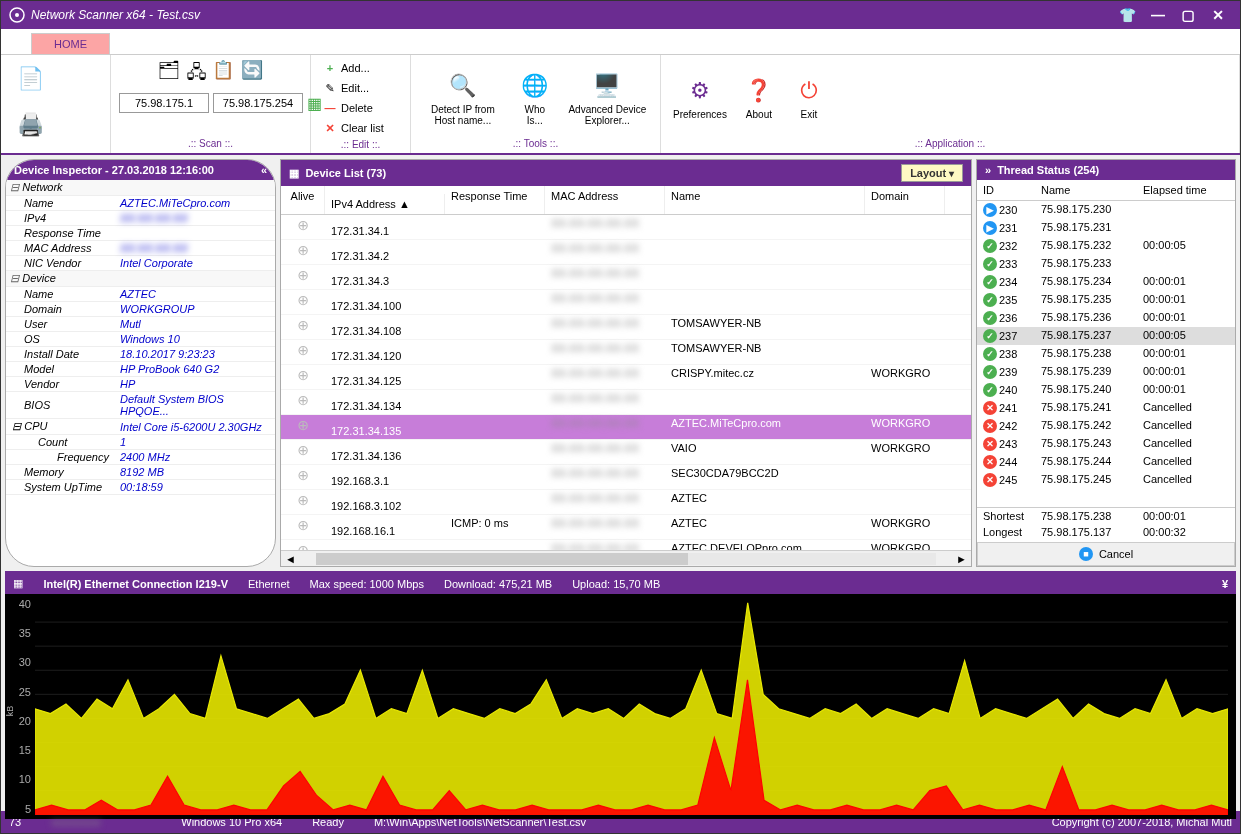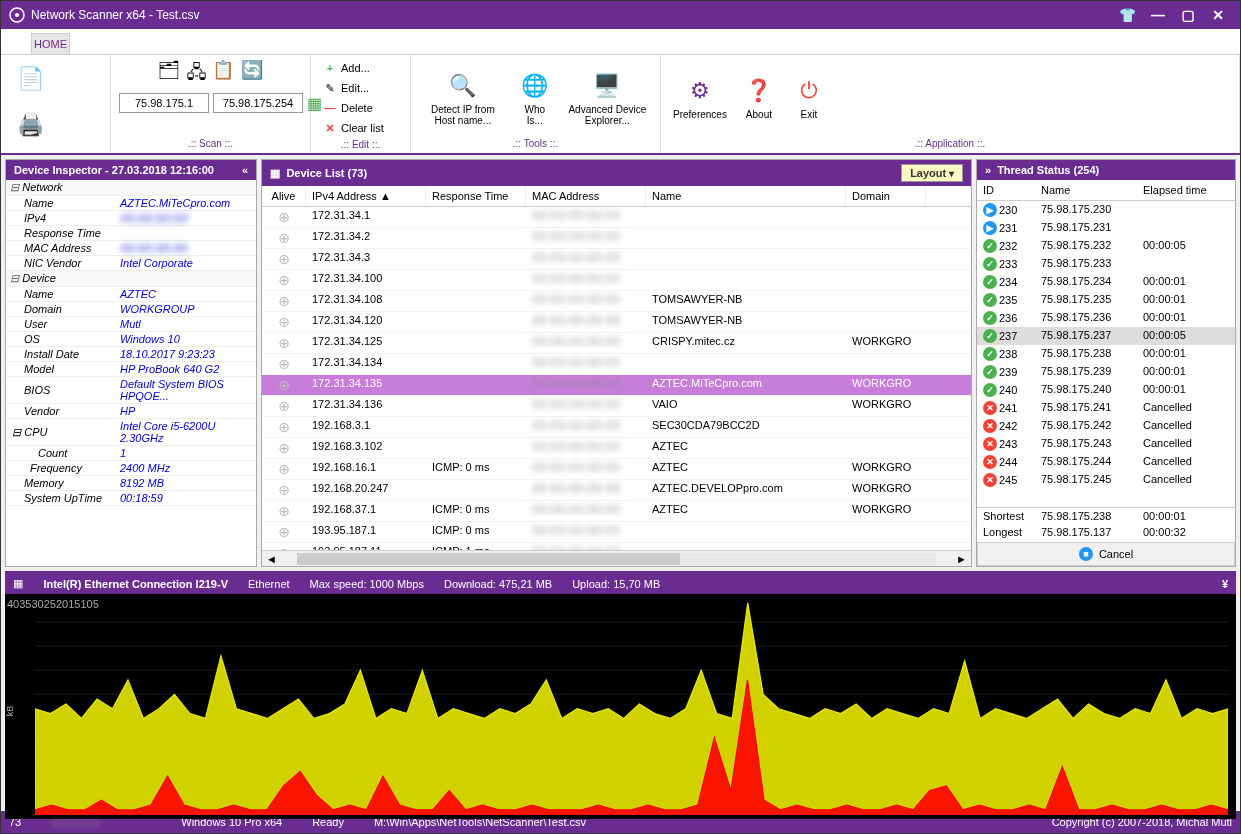--- a/index.html
+++ b/index.html
@@ -1,54 +1,54 @@
 <!DOCTYPE html>
 <html><head>
 <meta charset="utf-8">
 <style>
 * { margin: 0; padding: 0; box-sizing: border-box; font-family: 'Segoe UI', Tahoma, sans-serif; font-size: 11px; }
 body { background: #f0f0f0; width: 1241px; height: 834px; overflow: hidden; display: flex; flex-direction: column; border: 1px solid #333; }
 .titlebar { background: #6b2c91; color: #fff; height: 28px; display: flex; align-items: center; padding: 0 8px; }
 .titlebar .icon { width: 16px; height: 16px; margin-right: 6px; }
-.titlebar .title { flex: 1; font-size: 12px; }
+.titlebar .title { flex: 1; font-size: 12px; font-style: italic; }
 .titlebar .winbtns { display: flex; gap: 2px; }
 .titlebar .winbtn { width: 28px; height: 20px; display: flex; align-items: center; justify-content: center; cursor: pointer; color: #fff; font-size: 14px; font-weight: bold; }
 .tabbar { background: #fff; border-bottom: 1px solid #ccc; height: 26px; display: flex; align-items: flex-end; padding-left: 30px; }
-.tab { background: #e5e5e5; color: #6b2c91; padding: 4px 2px; border: 1px solid #ccc; border-bottom: none; font-size: 11px; }
+.tab { background: #fca5a5; color: #6b2c91; padding: 4px 22px; border: 1px solid #ccc; border-bottom: none; font-size: 11px; }
 .ribbon { background: #fff; height: 100px; display: flex; border-bottom: 2px solid #6b2c91; }
 .ribgroup { display: flex; flex-direction: column; padding: 4px 8px; border-right: 1px solid #ddd; }
 .ribgroup .body { flex: 1; display: flex; align-items: center; gap: 6px; }
 .ribgroup .label { text-align: center; font-size: 10px; color: #6b2c91; padding-top: 2px; }
 .ribbtn { display: flex; flex-direction: column; align-items: center; justify-content: center; padding: 4px; cursor: pointer; min-width: 44px; }
 .ribbtn .ico { width: 32px; height: 32px; display: flex; align-items: center; justify-content: center; font-size: 22px; }
 .ribbtn .txt { font-size: 10px; text-align: center; margin-top: 2px; line-height: 1.1; }
 .ribvert { display: flex; flex-direction: column; gap: 2px; }
 .ribitem { display: flex; align-items: center; gap: 4px; padding: 2px 4px; cursor: pointer; font-size: 11px; }
 .ribitem .ico { width: 14px; height: 14px; display: inline-flex; align-items: center; justify-content: center; }
 .ipinput { width: 90px; height: 20px; border: 1px solid #999; padding: 2px 4px; font-size: 11px; text-align: center; }
 .content { flex: 1; display: flex; gap: 4px; padding: 4px; background: #f0f0f0; overflow: hidden; }
 .panel { background: #fff; border: 1px solid #aaa; display: flex; flex-direction: column; overflow: hidden; }
 .panelhdr { background: #6b2c91; color: #fff; padding: 4px 8px; font-size: 12px; font-weight: bold; display: flex; align-items: center; gap: 6px; }
 .panelhdr .spacer { flex: 1; }
-.inspector { width: 252px; }
+.inspector { width: 271px; border-radius: 29px; }
 .proptable { width: 100%; border-collapse: collapse; overflow-y: auto; font-style: italic; }
 .proptable tr td { padding: 1px 4px; border-bottom: 1px solid #eee; font-size: 11px; }
 .proptable tr td:first-child { width: 110px; padding-left: 18px; }
 .proptable tr.group td { background: #f8f8f8; font-weight: normal; padding-left: 4px; }
 .proptable tr.group td::before { content: "⊟ "; color: #666; }
 .proptable .val { color: #0000cc; }
 .devicelist { flex: 1; }
 .dlhdr { display: flex; background: #fff; border-bottom: 1px solid #ccc; font-size: 11px; }
 .dlhdr .col { padding: 4px 6px; border-right: 1px solid #eee; }
 .dlbody { flex: 1; overflow-y: auto; }
 .dlrow { display: flex; font-size: 11px; border-bottom: 1px solid #f4f4f4; }
 .dlrow .col { padding: 2px 6px; overflow: hidden; text-overflow: ellipsis; white-space: nowrap; }
 .dlrow.sel { background: #c77dd9; color: #fff; }
 .col-alive { width: 44px; text-align: center; }
-.col-ip { width: 120px; }
+.col-ip { width: 120px; margin-top: 8px; }
 .col-resp { width: 100px; }
 .col-mac { width: 120px; }
 .col-name { width: 200px; }
 .col-dom { width: 80px; }
 .globe { color: #bbb; font-size: 14px; }
 .blur { filter: blur(3px); color: #888; }
 .threads { width: 260px; }
 .thhdr { display: flex; background: #fff; border-bottom: 1px solid #ccc; font-size: 11px; }
 .thhdr .col { padding: 4px 6px; }
 .thbody { flex: 1; overflow-y: auto; }
@@ -73,21 +73,21 @@
 .legend { background: #fff; padding: 4px 60px; font-size: 11px; display: flex; gap: 120px; align-items: center; }
 .legend .item { display: flex; align-items: center; gap: 6px; }
 .swatch { width: 14px; height: 10px; border: 1px solid #666; }
 .statusbar { background: #6b2c91; color: #fff; height: 22px; display: flex; align-items: center; padding: 0 8px; font-size: 11px; gap: 30px; }
 .statusbar .spacer { flex: 1; }
 .layoutbtn { background: #fef9c3; color: #333; padding: 2px 8px; border: 1px solid #999; font-size: 10px; cursor: pointer; }
 .chevron { cursor: pointer; font-weight: bold; }
 .scrollbar { height: 16px; background: #f0f0f0; border-top: 1px solid #ccc; display: flex; align-items: center; }
 .scrollbar .track { flex: 1; height: 12px; background: #e8e8e8; margin: 0 16px; position: relative; }
 .scrollbar .thumb { position: absolute; height: 100%; background: #ccc; left: 0; width: 60%; }
-.ylabels { position: absolute; left: 2px; top: 4px; bottom: 4px; width: 24px; display: flex; flex-direction: row; justify-content: space-between; color: #aaa; font-size: 9px; text-align: right; }
+.ylabels { position: absolute; left: 2px; top: 4px; bottom: 4px; width: 24px; display: flex; flex-direction: column; justify-content: space-between; color: #aaa; font-size: 9px; text-align: right; }
 .netbody-wrap { flex:1; overflow-y:auto; }
 </style>
 </head>
 <body>
 
 <div class="titlebar">
   <span class="icon">
     <svg viewBox="0 0 16 16">
         <circle cx="8" cy="8" r="7" fill="none" stroke="#fff" stroke-width="1.5"></circle>
         <circle cx="8" cy="8" r="2" fill="#fff"></circle>
@@ -260,37 +260,37 @@
             </tr>
             <tr>
               <td style="">Install Date</td>
               <td class="val">18.10.2017 9:23:23</td>
             </tr>
             <tr>
               <td style="">Model</td>
               <td class="val">HP ProBook 640 G2</td>
             </tr>
             <tr>
+              <td style="">Vendor</td>
+              <td class="val">HP</td>
+            </tr>
+            <tr>
               <td style="">BIOS</td>
               <td class="val">Default System BIOS HPQOE...</td>
             </tr>
             <tr>
-              <td style="">Vendor</td>
-              <td class="val">HP</td>
-            </tr>
-            <tr>
               <td style="padding-left:6px">⊟ CPU</td>
               <td class="val">Intel Core i5-6200U 2.30GHz</td>
             </tr>
             <tr>
               <td style="padding-left:32px">Count</td>
               <td class="val">1</td>
             </tr>
             <tr>
-              <td style="padding-left:24px">Frequency</td>
+              <td style="padding-left:51px">Frequency</td>
               <td class="val">2400 MHz</td>
             </tr>
             <tr>
               <td style="">Memory</td>
               <td class="val">8192 MB</td>
             </tr>
             <tr>
               <td style="">System UpTime</td>
               <td class="val">00:18:59</td>
             </tr>

